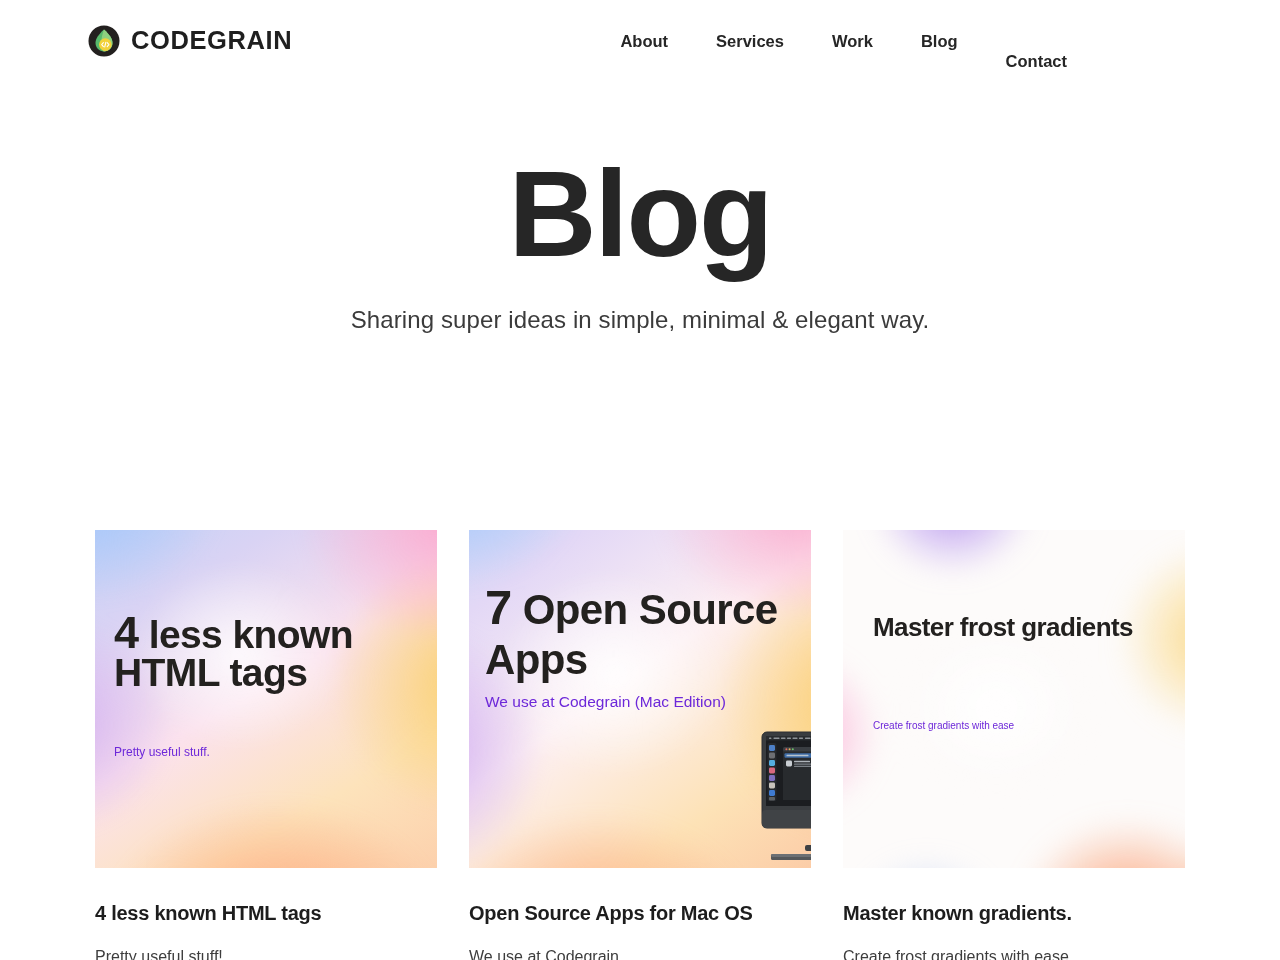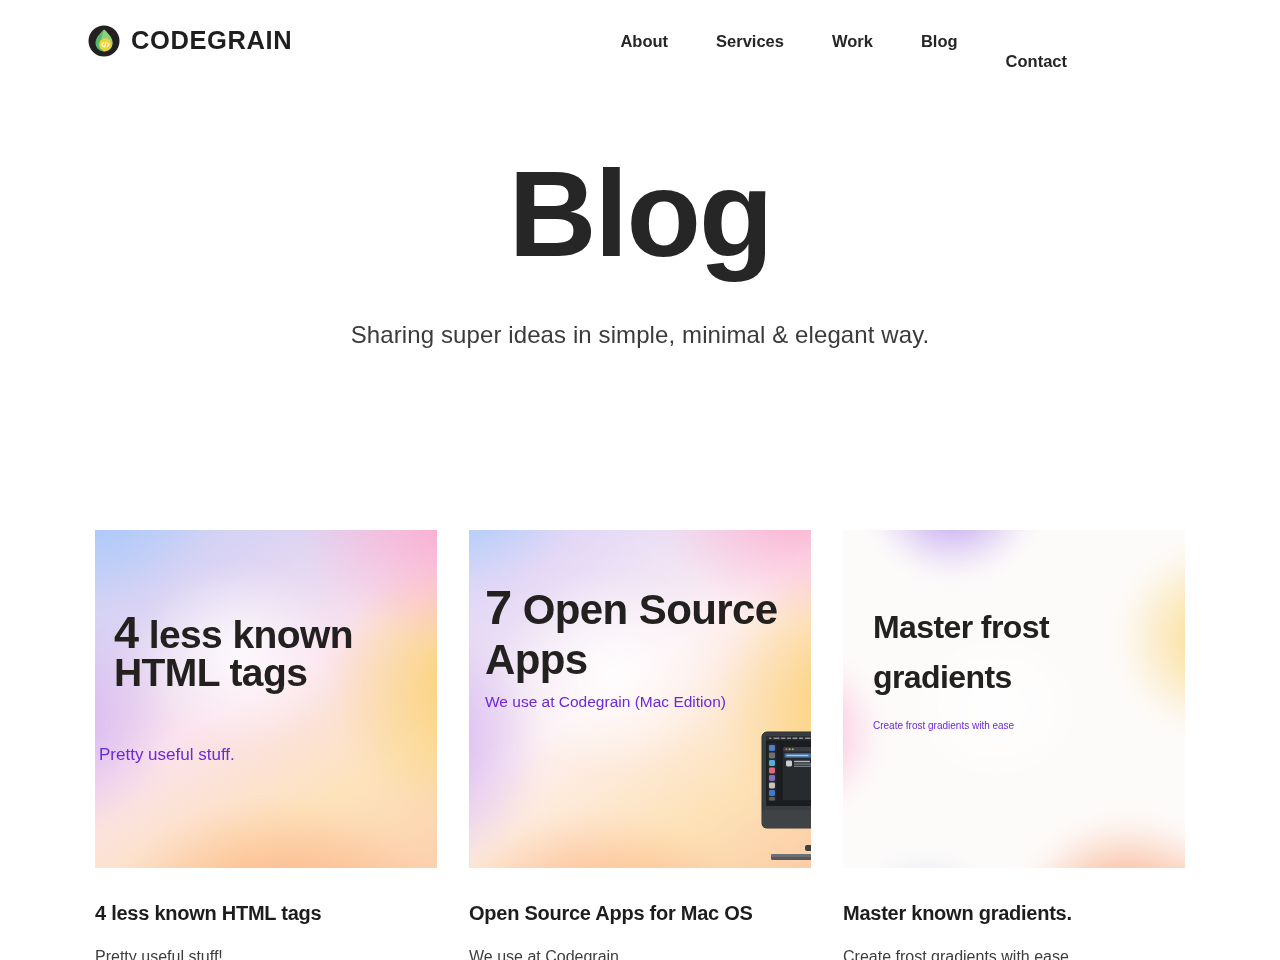--- a/index.html
+++ b/index.html
@@ -30,21 +30,21 @@
   }
   .nav-link:last-child{ padding-right:0;margin-top:40px; }
 
   
   .hero{ position:absolute; top:150px; left:0; width:1280px; text-align:center; }
   .hero-title{
     font-size:122px; font-weight:bold; color:#262626;
     letter-spacing:-2px; line-height:1.05;
   }
   .hero-subtitle{
-    margin-top:43px; font-size:24px; color:#3b3b3b; font-weight:normal;
+    margin-top:28px; font-size:24px; color:#3b3b3b; font-weight:normal;
     letter-spacing:0.1px;
   }
 
   
   .posts{
     position:absolute; top:530px; left:95px;
     width:1090px;
     display:grid; grid-template-columns:repeat(3, 342px);
     column-gap:32px;
   }
@@ -96,27 +96,27 @@
   .thumb-content{ position:absolute; inset:0; }
   .thumb-head{
     position:absolute; color:#23211f; font-weight:bold;
     letter-spacing:-0.6px;
   }
   .thumb-sub{ position:absolute; color:#6d28d9; }
 
   
   .c1-head{ left:19px; top:84px; font-size:39px; line-height:38px; }
   .c1-head .lead{ font-size:45px; }
-  .c1-sub{ left:4px; top:215px; font-size:17px; }
+  .c1-sub{ left:19px; top:215px; font-size:12px; }
   
   .c2-head{ left:16px; top:52px; font-size:42px; line-height:50px; }
   .c2-head .lead{ font-size:49px; }
   .c2-sub{ left:16px; top:163px; font-size:15.5px; }
   
-  .c3-head{ left:30px; top:72px; font-size:32px; line-height:50px; }
+  .c3-head{ left:30px; top:72px; font-size:26px; line-height:50px; }
   .c3-sub{ left:30px; top:190px; font-size:10px; }
 
   
   .imac{ position:absolute; left:290px; top:200px; width:175px; height:138px; }
 
   .post-title{
     margin-top:33px; font-size:20px; font-weight:bold; color:#1d1d1d;
     letter-spacing:-0.25px; line-height:1.2;
   }
   .post-excerpt{

